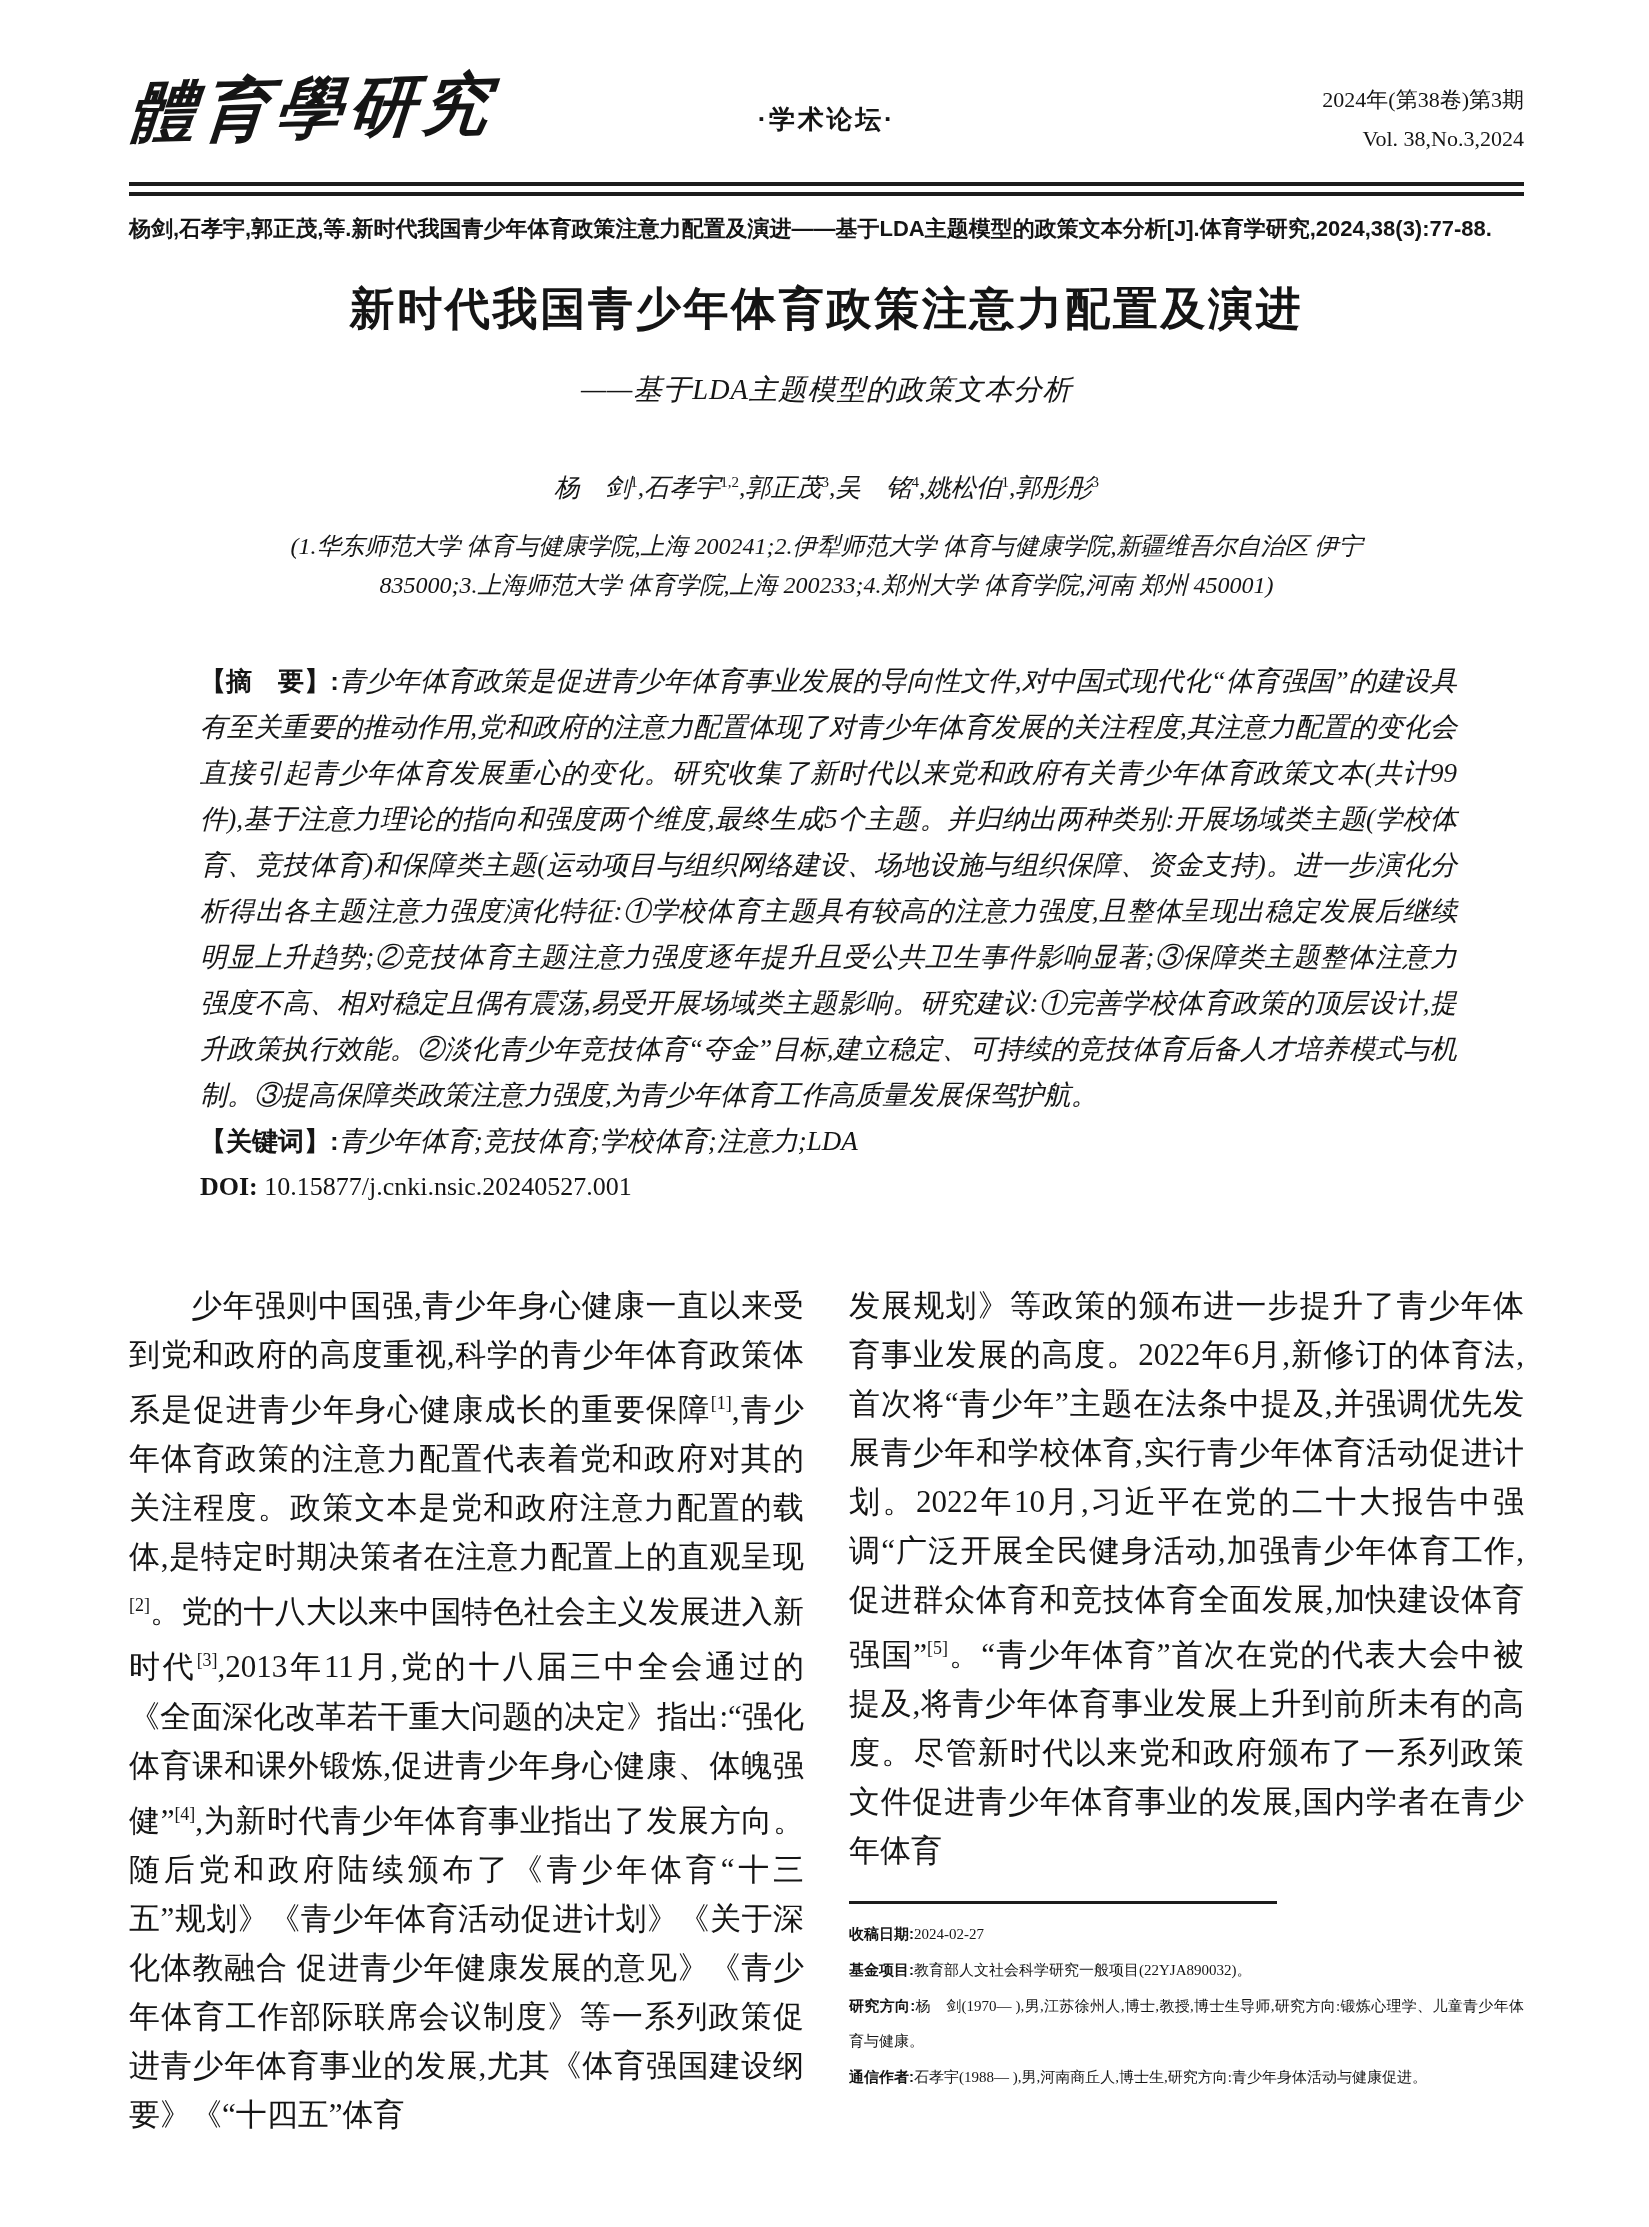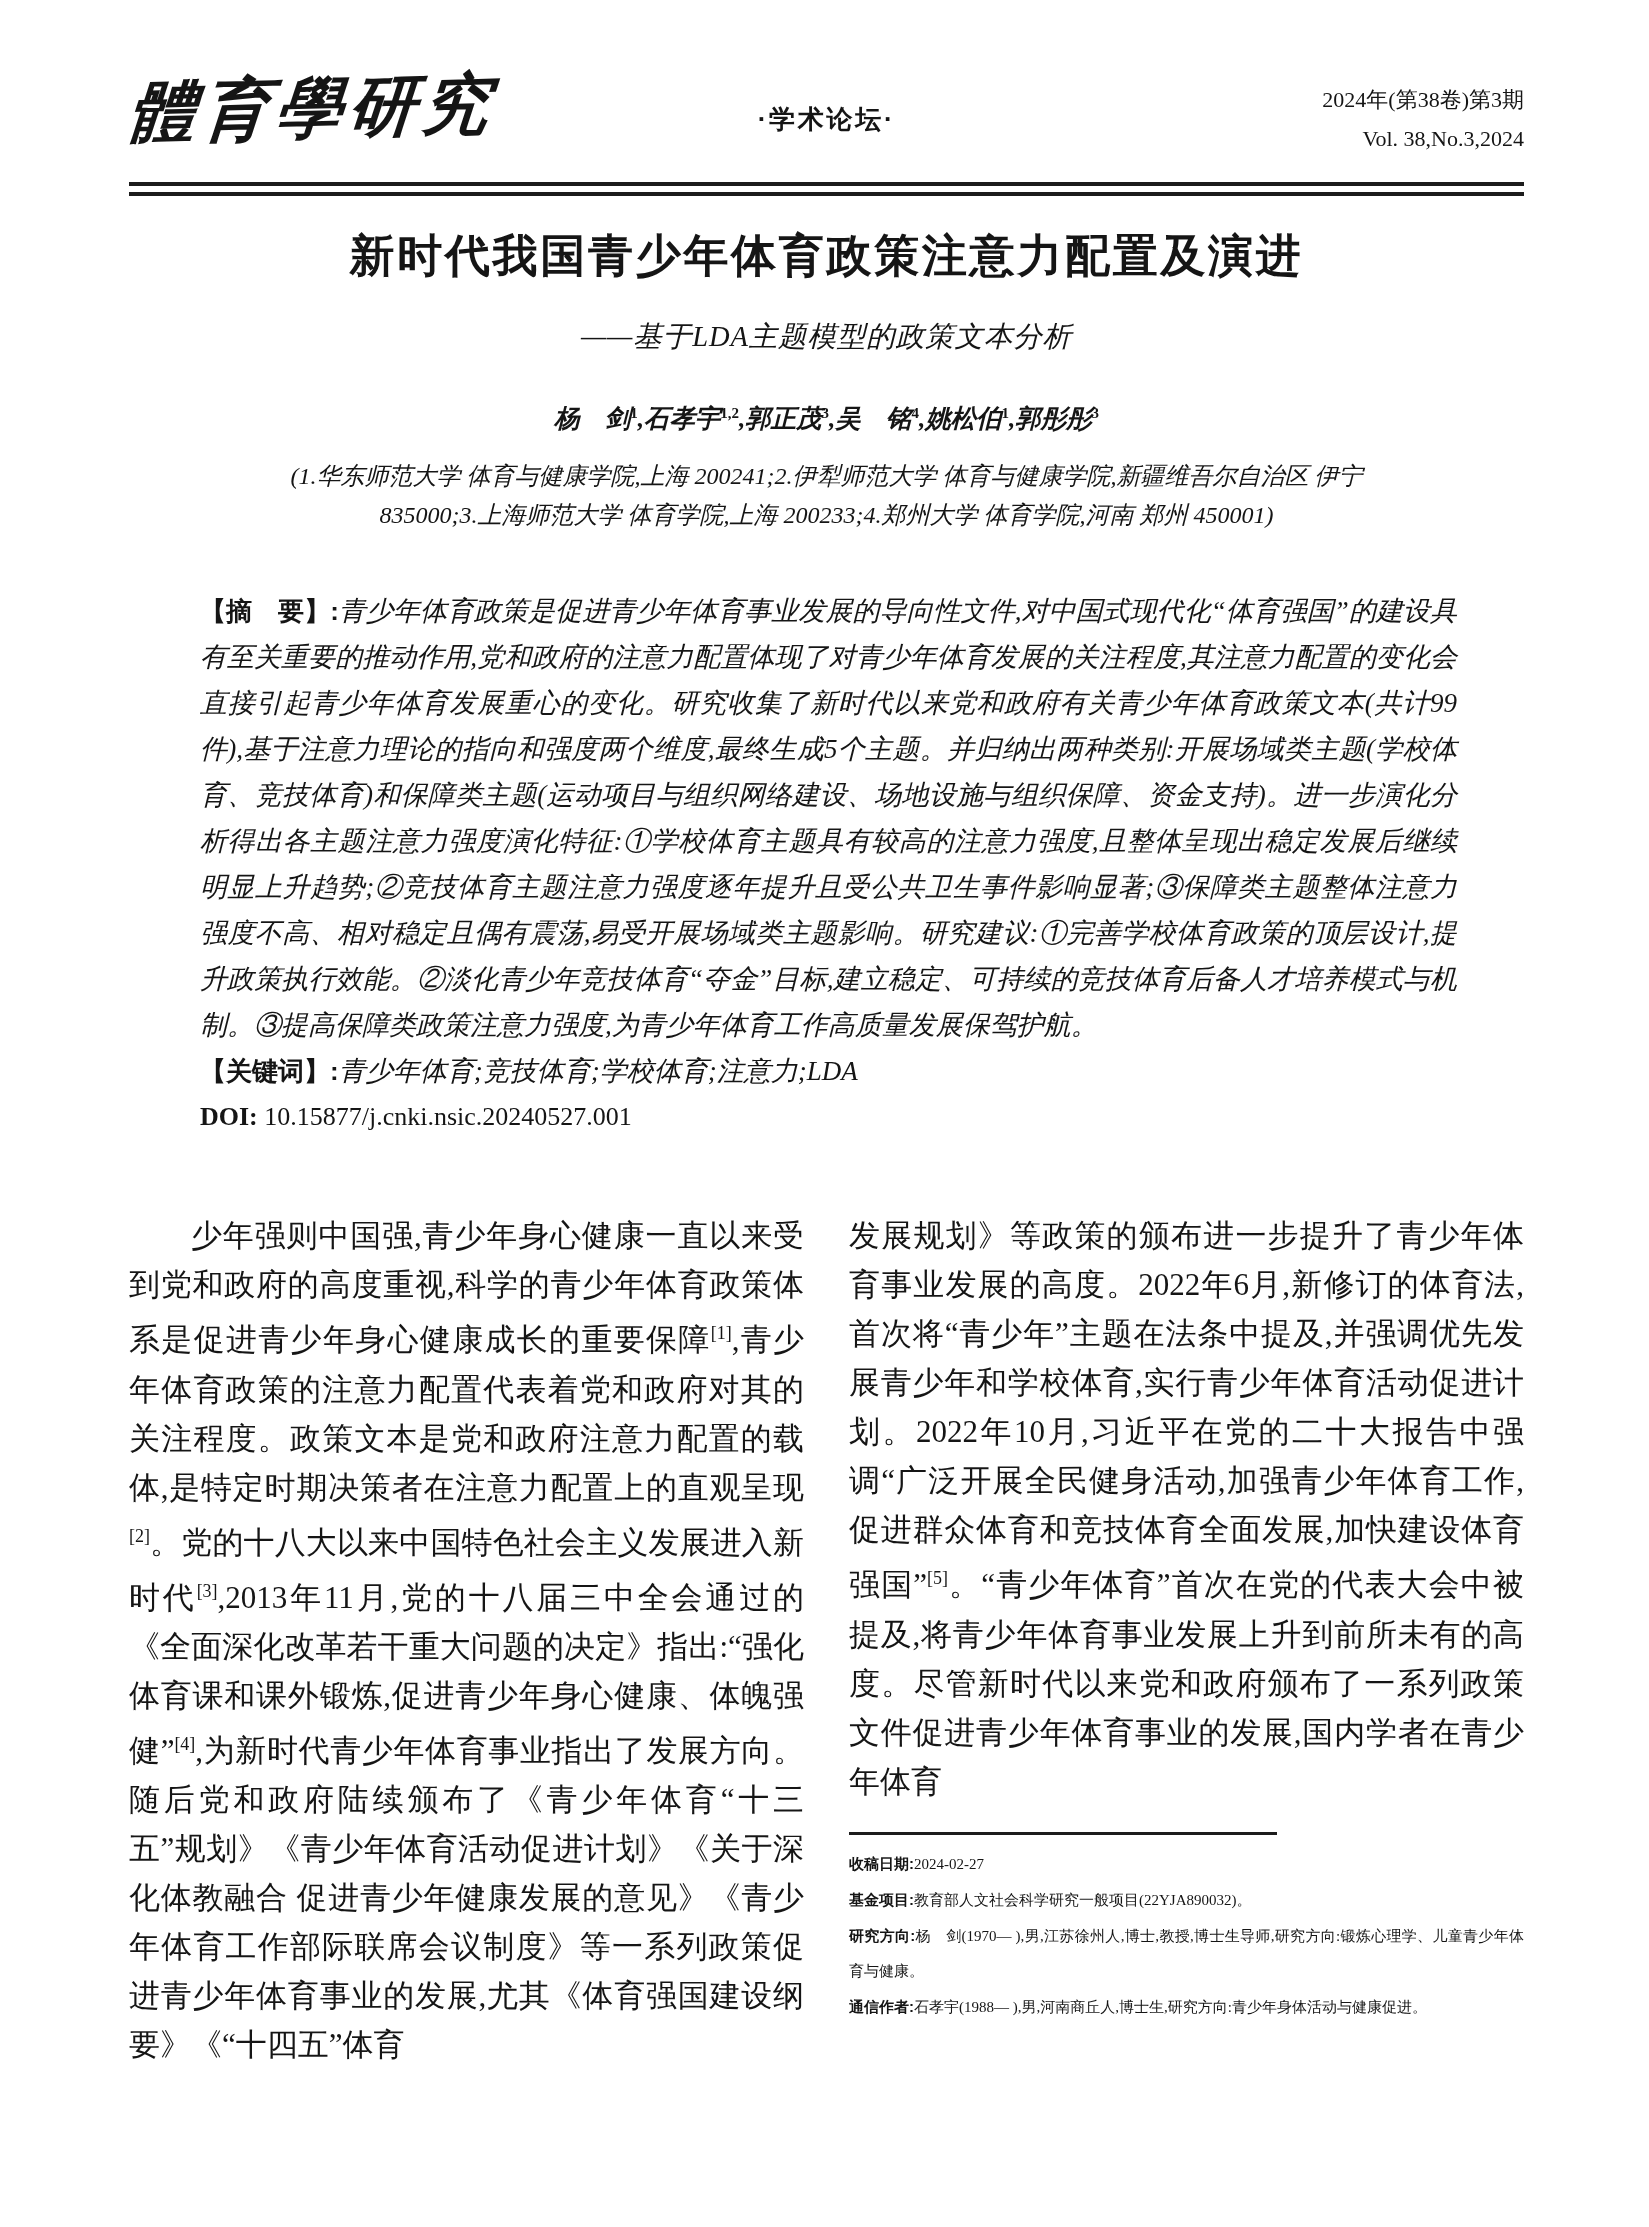--- a/index.html
+++ b/index.html
@@ -47,22 +47,22 @@
   
   .title{
     margin:30px 0 0 0;text-align:center;
     font-size:45px;font-weight:bold;letter-spacing:2.7px;
   }
   .subtitle{
     margin-top:32px;text-align:center;
     font-style:italic;font-size:28.5px;letter-spacing:0.9px;
   }
   .authors{
-    margin-top:46px;text-align:center;
-    font-style:italic;font-size:25.4px;font-weight:bold;
+    margin-top:62px;text-align:center;
+    font-style:italic;font-size:25.4px;
   }
   .authors sup{font-size:15px;font-style:normal;}
   .affil{
     margin-top:21.4px;text-align:center;
     font-style:italic;font-size:24px;line-height:39px;
   }
   
   .absblock{margin:53px 67px 0 71px;}
   .absblock p{margin:0;}
   .lbl{
@@ -111,20 +111,21 @@
     <div class="logo">體育學研究</div>
     <div class="forum">·学术论坛·</div>
     <div class="issue">
       <div>2024年(第38卷)第3期</div>
       <div>Vol. 38,No.3,2024</div>
     </div>
   </div>
 
   <div class="double-rule"></div>
 
+  <div class="citation">杨剑,石孝宇,郭正茂,等.新时代我国青少年体育政策注意力配置及演进——基于LDA主题模型的政策文本分析[J].体育学研究,2024,38(3):77-88.</div>
 
   <h1 class="title">新时代我国青少年体育政策注意力配置及演进</h1>
   <div class="subtitle">——基于LDA主题模型的政策文本分析</div>
 
   <div class="authors"><span>杨　剑</span><sup>1</sup>,<span>石孝宇</span><sup>1,2</sup>,<span>郭正茂</span><sup>3</sup>,<span>吴　铭</span><sup>4</sup>,<span>姚松伯</span><sup>1</sup>,<span>郭彤彤</span><sup>3</sup></div>
 
   <div class="affil">
     <div>(1.华东师范大学 体育与健康学院,上海 200241;2.伊犁师范大学 体育与健康学院,新疆维吾尔自治区 伊宁</div>
     <div>835000;3.上海师范大学 体育学院,上海 200233;4.郑州大学 体育学院,河南 郑州 450001)</div>
   </div>

